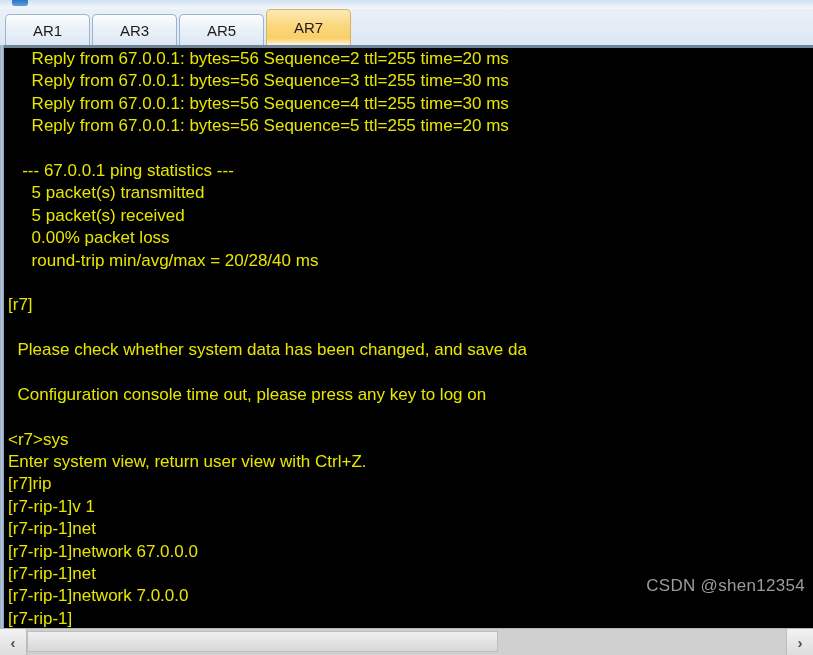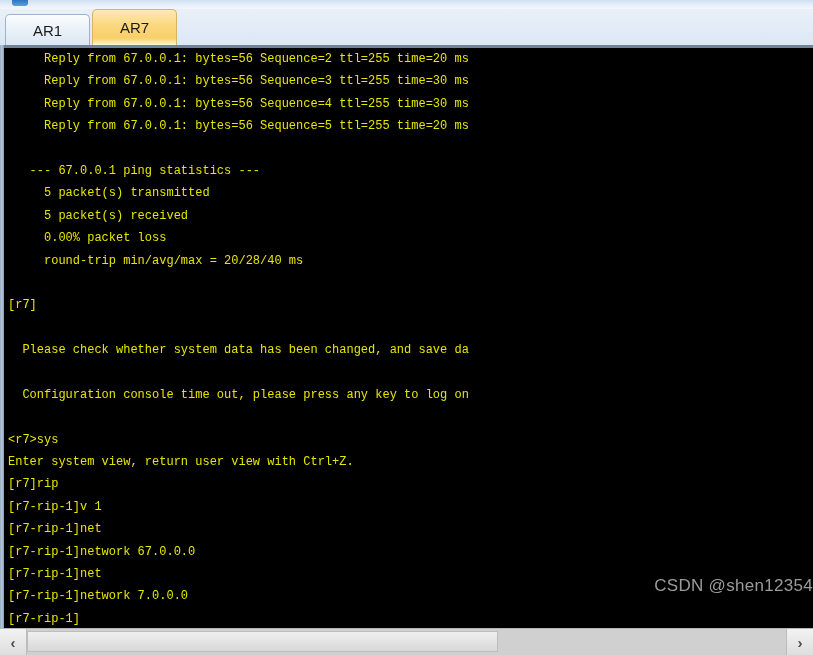--- a/index.html
+++ b/index.html
@@ -102,39 +102,39 @@
     background: #6f8499;
   }
 
   .term-body {
     position: absolute;
     top: 3px;
     left: 4px;
     width: 809px;
     height: 580px;
     overflow: hidden;
-    font-family: Liberation Mono, monospace;
-    font-size: 12px;
+    font-family: Liberation Sans, sans-serif;
+    font-size: 17px;
     line-height: 22.4px;
     color: #e6e600;
     white-space: pre;
     letter-spacing: 0px;
   }
   .term-line {
     height: 22.4px;
     padding-left: 4px;
     white-space: pre;
     overflow: hidden;
   }
   .term-line.blank { color: transparent; }
 
   
   .watermark {
     position: absolute;
-    right: 0;
+    right: 8px;
     bottom: 32px;
     font-family: "Liberation Sans", sans-serif;
     font-size: 17px;
     color: #b6b6b6;
     opacity: .85;
     letter-spacing: .3px;
     pointer-events: none;
     user-select: none;
   }
 
@@ -191,20 +191,26 @@
 
   <div class="window-sliver">
     <div class="window-icon-frag"></div>
   </div>
 
   <div class="tabstrip">
     <div class="tabs-row" id="tabs-container">
         <div class="tab">
           <span class="tab-label">AR1</span>
         </div>
+        <div class="tab">
+          <span class="tab-label">AR3</span>
+        </div>
+        <div class="tab">
+          <span class="tab-label">AR5</span>
+        </div>
         <div class="tab active">
           <span class="tab-label">AR7</span>
         </div>
       </div>
   </div>
 
   <div class="terminal-frame">
     <div class="term-top-edge"></div>
     <div class="term-left-border"></div>
     <div class="term-body" id="term-body"><div class="term-line">     Reply from 67.0.0.1: bytes=56 Sequence=2 ttl=255 time=20 ms</div><div class="term-line">     Reply from 67.0.0.1: bytes=56 Sequence=3 ttl=255 time=30 ms</div><div class="term-line">     Reply from 67.0.0.1: bytes=56 Sequence=4 ttl=255 time=30 ms</div><div class="term-line">     Reply from 67.0.0.1: bytes=56 Sequence=5 ttl=255 time=20 ms</div><div class="term-line blank"></div><div class="term-line">   --- 67.0.0.1 ping statistics ---</div><div class="term-line">     5 packet(s) transmitted</div><div class="term-line">     5 packet(s) received</div><div class="term-line">     0.00% packet loss</div><div class="term-line">     round-trip min/avg/max = 20/28/40 ms</div><div class="term-line blank"></div><div class="term-line">[r7]</div><div class="term-line blank"></div><div class="term-line">  Please check whether system data has been changed, and save da</div><div class="term-line blank"></div><div class="term-line">  Configuration console time out, please press any key to log on</div><div class="term-line blank"></div><div class="term-line">&lt;r7&gt;sys</div><div class="term-line">Enter system view, return user view with Ctrl+Z.</div><div class="term-line">[r7]rip</div><div class="term-line">[r7-rip-1]v 1</div><div class="term-line">[r7-rip-1]net</div><div class="term-line">[r7-rip-1]network 67.0.0.0</div><div class="term-line">[r7-rip-1]net</div><div class="term-line">[r7-rip-1]network 7.0.0.0</div><div class="term-line">[r7-rip-1]</div></div>

